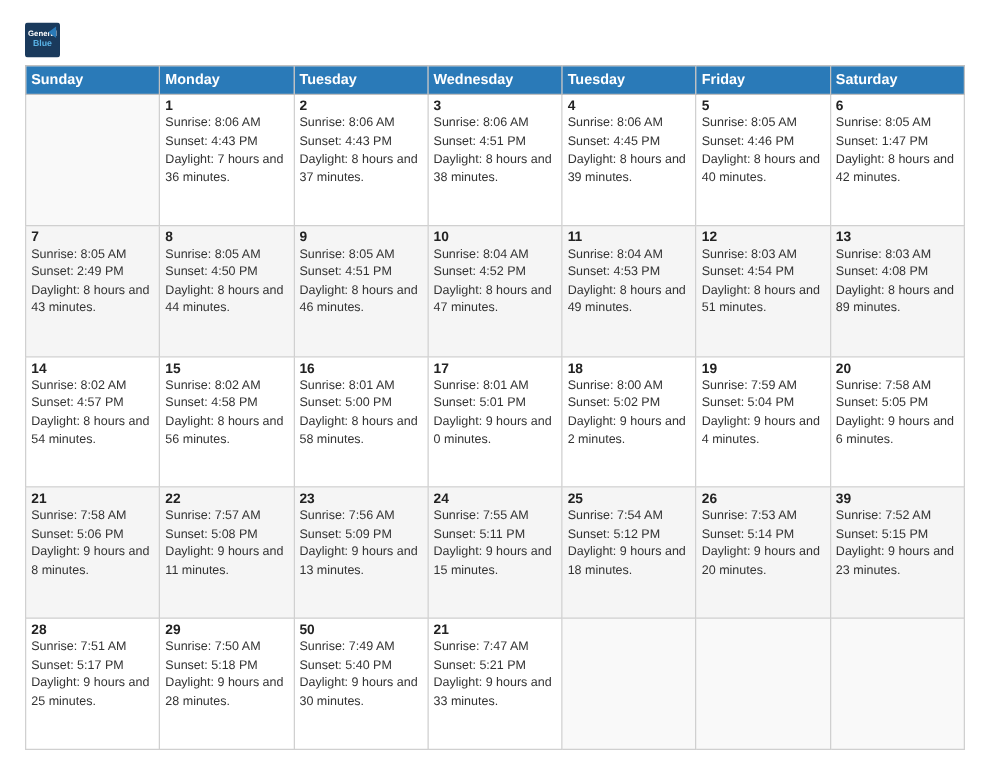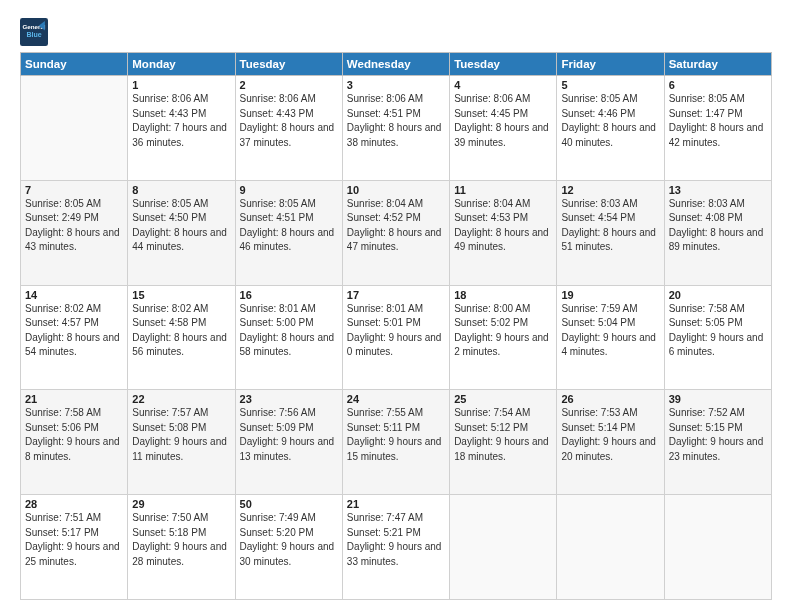--- a/index.html
+++ b/index.html
@@ -375,21 +375,21 @@
         <div class="day-detail">
           <span>Sunrise: 7:50 AM</span><br>
           <span>Sunset: 5:18 PM</span><br>
           <span>Daylight: 9 hours and 28 minutes.</span>
         </div>
       </td>
           <td>
         <span class="day-num">50</span>
         <div class="day-detail">
           <span>Sunrise: 7:49 AM</span><br>
-          <span>Sunset: 5:20 PM</span><br>
+          <span>Sunset: 5:40 PM</span><br>
           <span>Daylight: 9 hours and 30 minutes.</span>
         </div>
       </td>
           <td>
         <span class="day-num">21</span>
         <div class="day-detail">
           <span>Sunrise: 7:47 AM</span><br>
           <span>Sunset: 5:21 PM</span><br>
           <span>Daylight: 9 hours and 33 minutes.</span>
         </div>

